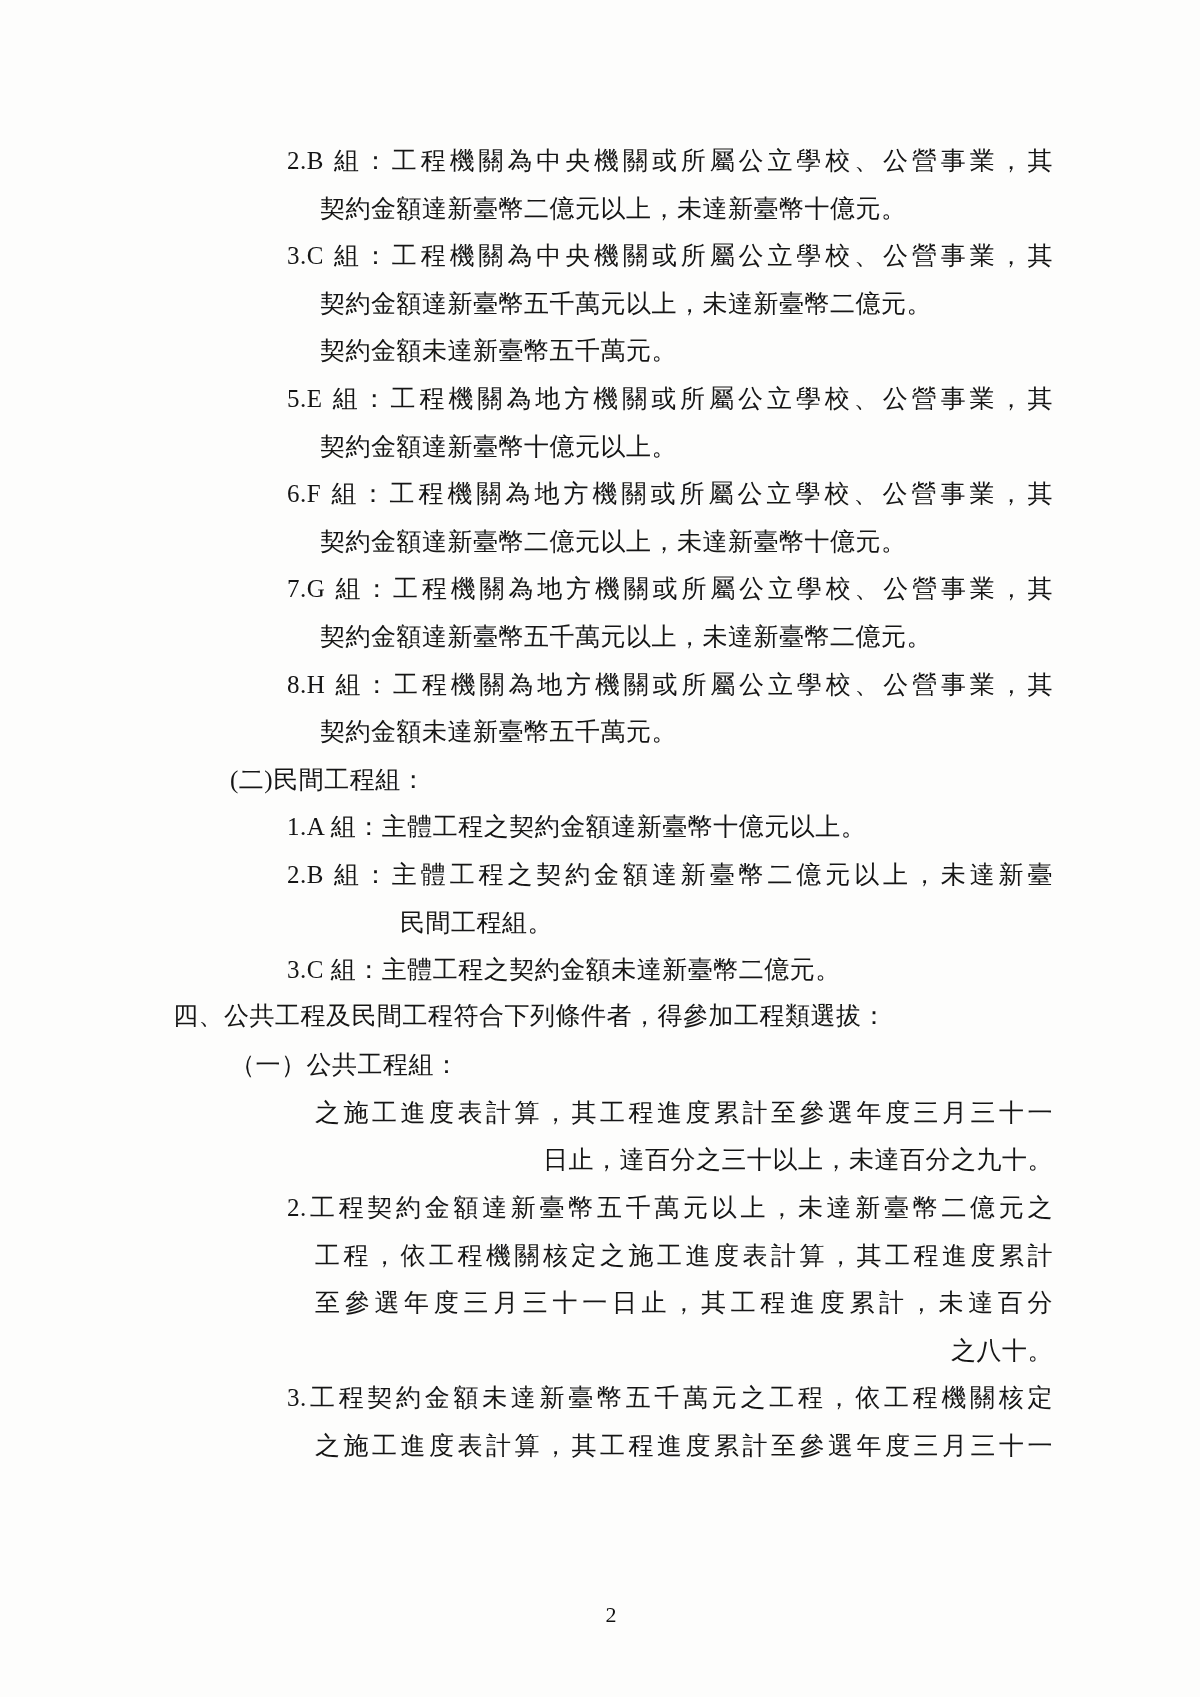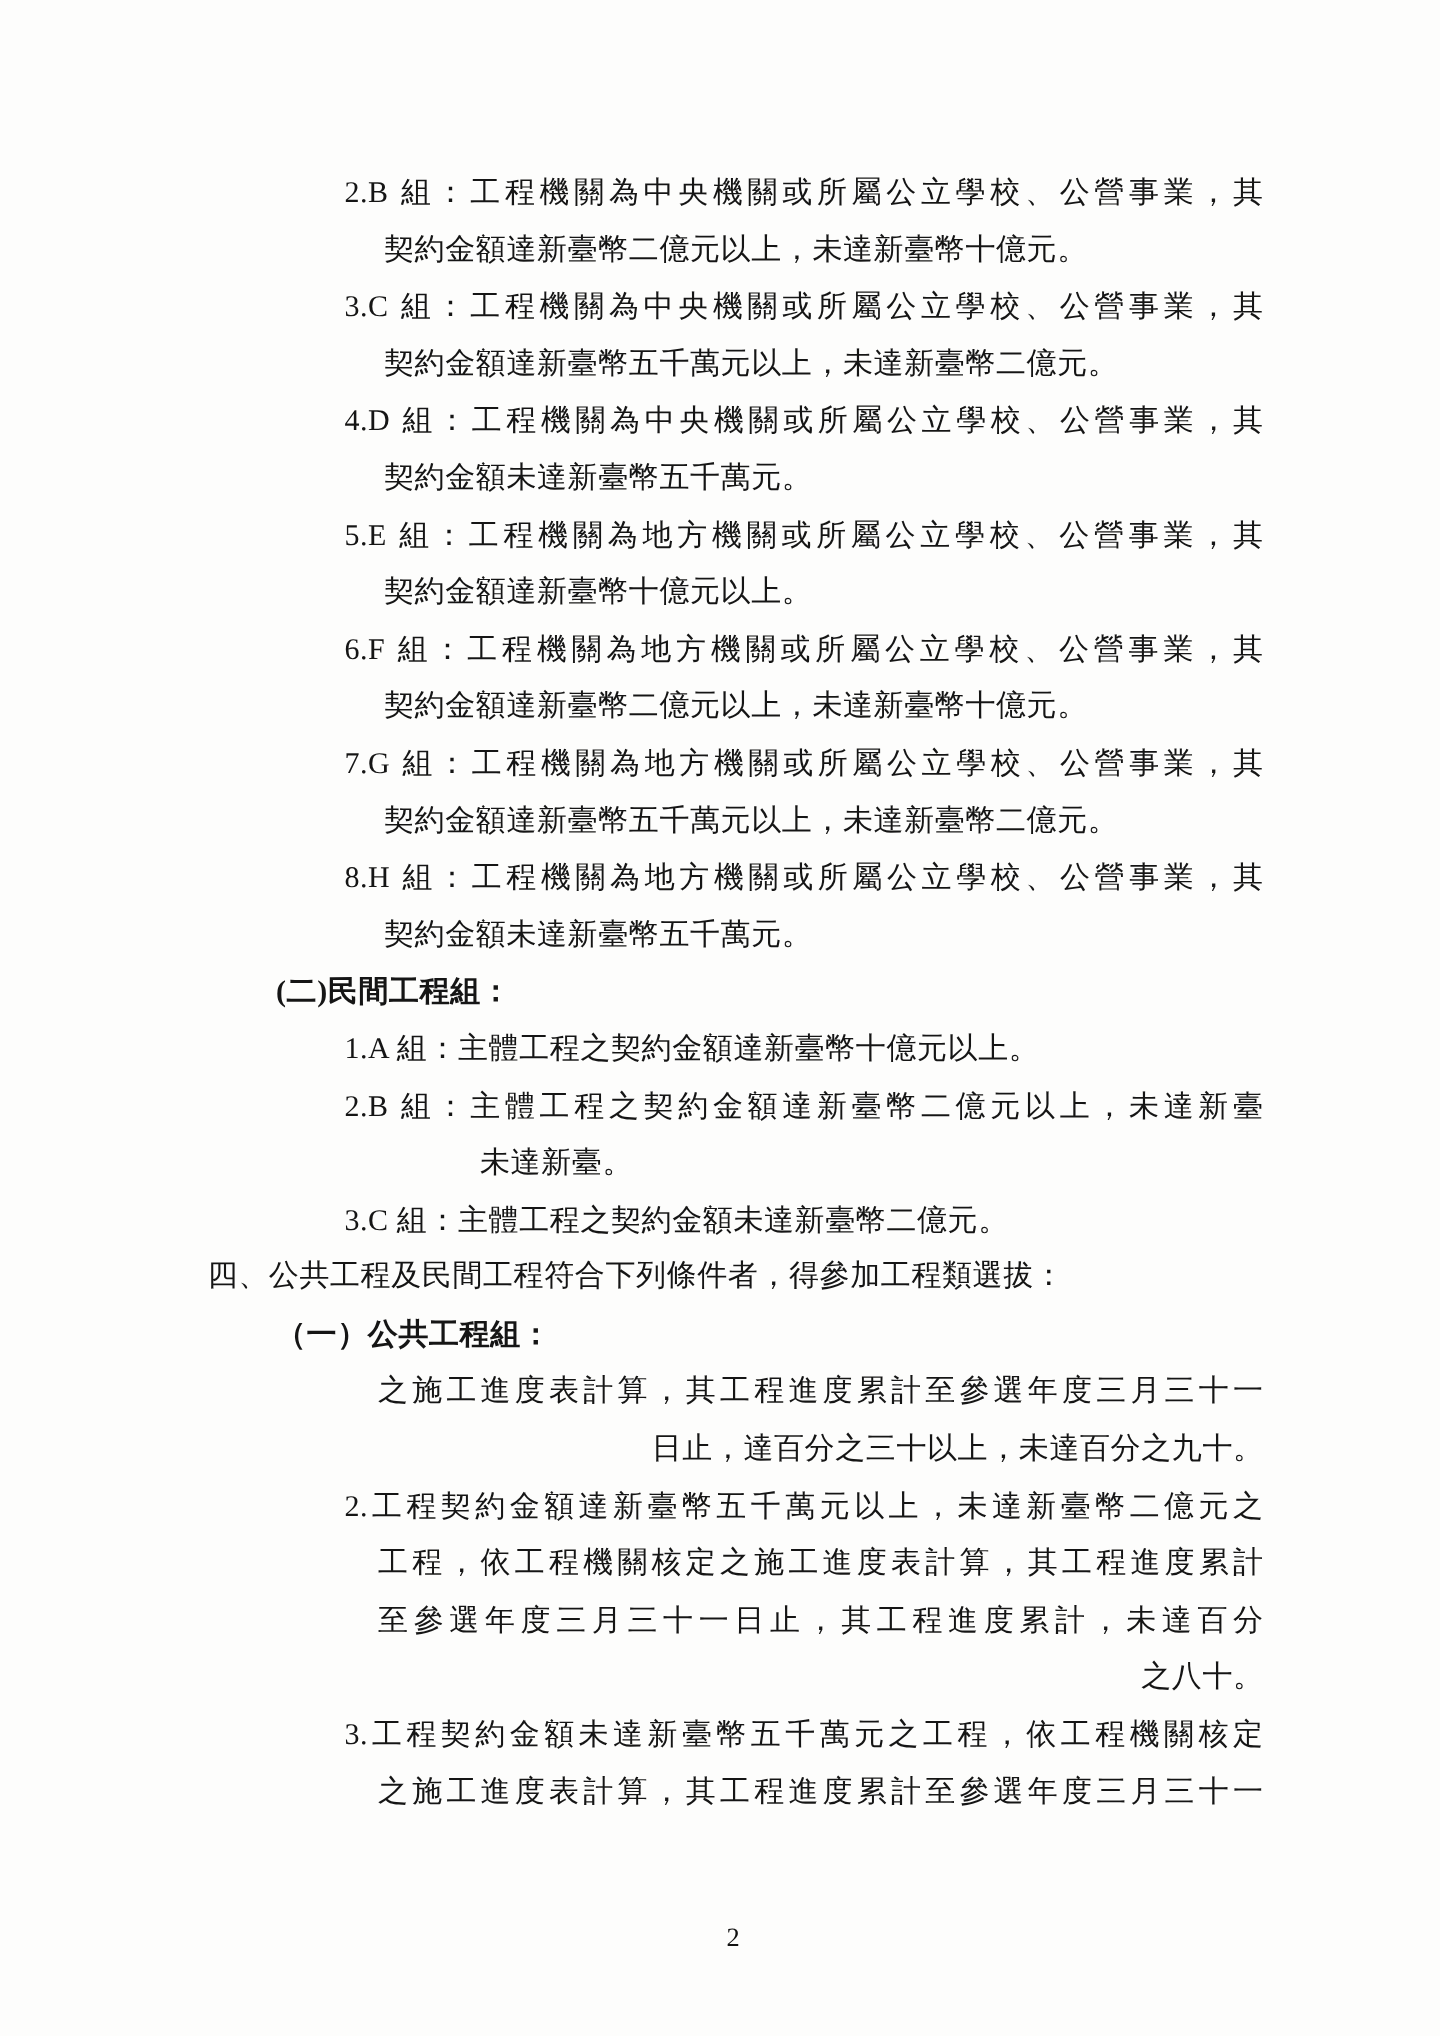--- a/index.html
+++ b/index.html
@@ -30,21 +30,21 @@
     letter-spacing: 0.5px;
   }
   
   .j {
     white-space: normal;
     text-align: justify;
     text-align-last: justify;
   }
   
   .ind-root  { padding-left: 0; font-family: Liberation Mono, monospace; }
-  .ind-paren { padding-left: 57px; font-weight: bold; }
+  .ind-paren { padding-left: 57px; }
   .ind-item  { padding-left: 114px; }
   .ind-cont  { padding-left: 147px; }
   .ind-cont3 { padding-left: 142px; text-align: right; }
   .ind-cont2 { padding-left: 227px; }
   .page-number {
     position: absolute;
     left: 0;
     top: 1602px;
     width: 1200px;
     text-align: center;
@@ -58,34 +58,33 @@
 </head>
 <body>
 
 <div class="page">
 
   <div class="text-block">
     <div class="line ind-item j">2.B 組：工程機關為中央機關或所屬公立學校、公營事業，其</div>
     <div class="line ind-cont">契約金額達新臺幣二億元以上，未達新臺幣十億元。</div>
     <div class="line ind-item j">3.C 組：工程機關為中央機關或所屬公立學校、公營事業，其</div>
     <div class="line ind-cont">契約金額達新臺幣五千萬元以上，未達新臺幣二億元。</div>
-    <div class="line ind-item j">4.D 組：工程機關為中央機關或所屬公立學校、公營事業，其</div>
     <div class="line ind-cont">契約金額未達新臺幣五千萬元。</div>
     <div class="line ind-item j">5.E 組：工程機關為地方機關或所屬公立學校、公營事業，其</div>
     <div class="line ind-cont">契約金額達新臺幣十億元以上。</div>
     <div class="line ind-item j">6.F 組：工程機關為地方機關或所屬公立學校、公營事業，其</div>
     <div class="line ind-cont">契約金額達新臺幣二億元以上，未達新臺幣十億元。</div>
     <div class="line ind-item j">7.G 組：工程機關為地方機關或所屬公立學校、公營事業，其</div>
     <div class="line ind-cont">契約金額達新臺幣五千萬元以上，未達新臺幣二億元。</div>
     <div class="line ind-item j">8.H 組：工程機關為地方機關或所屬公立學校、公營事業，其</div>
     <div class="line ind-cont">契約金額未達新臺幣五千萬元。</div>
     <div class="line ind-paren">(二)民間工程組：</div>
     <div class="line ind-item">1.A 組：主體工程之契約金額達新臺幣十億元以上。</div>
     <div class="line ind-item j">2.B 組：主體工程之契約金額達新臺幣二億元以上，未達新臺</div>
-    <div class="line ind-cont2">未達新臺。</div>
+    <div class="line ind-cont2">民間工程組。</div>
     <div class="line ind-item">3.C 組：主體工程之契約金額未達新臺幣二億元。</div>
     <div class="line ind-root">四、公共工程及民間工程符合下列條件者，得參加工程類選拔：</div>
     <div class="line ind-paren">（一）公共工程組：</div>
     <div class="line ind-cont3 j">之施工進度表計算，其工程進度累計至參選年度三月三十一</div>
     <div class="line ind-cont3">日止，達百分之三十以上，未達百分之九十。</div>
     <div class="line ind-item j">2.工程契約金額達新臺幣五千萬元以上，未達新臺幣二億元之</div>
     <div class="line ind-cont3 j">工程，依工程機關核定之施工進度表計算，其工程進度累計</div>
     <div class="line ind-cont3 j">至參選年度三月三十一日止，其工程進度累計，未達百分</div>
     <div class="line ind-cont3">之八十。</div>
     <div class="line ind-item j">3.工程契約金額未達新臺幣五千萬元之工程，依工程機關核定</div>

